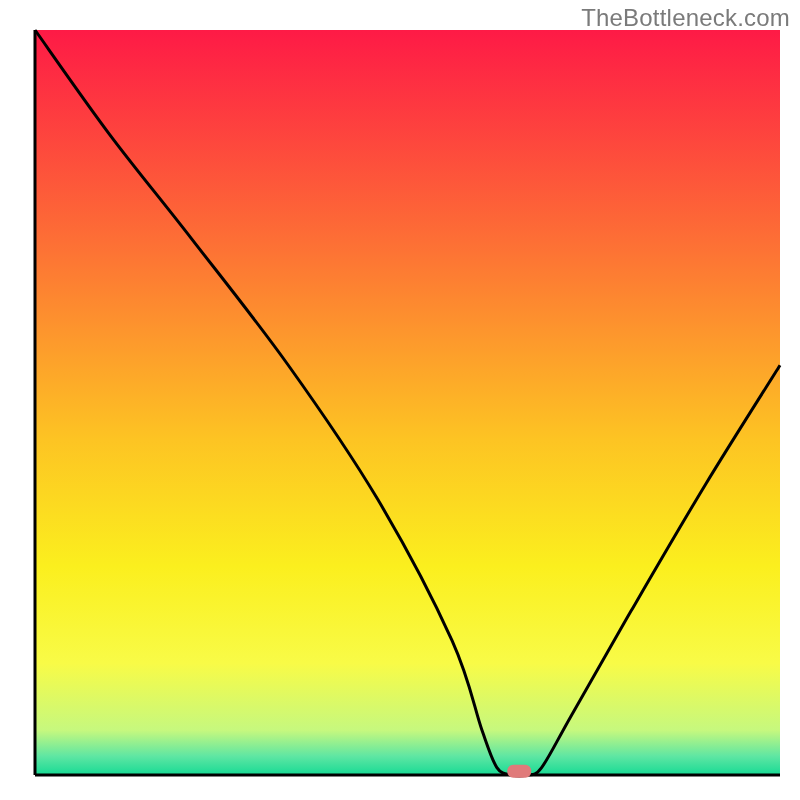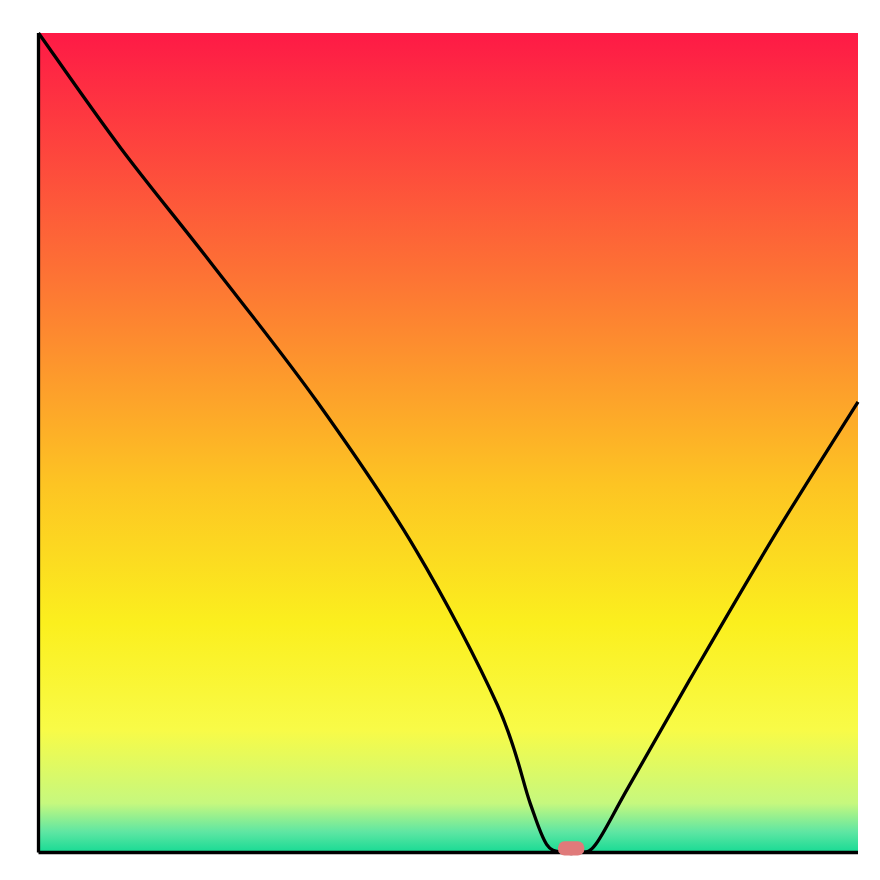--- a/index.html
+++ b/index.html
@@ -23,20 +23,21 @@
     font-size: 24px;
     font-weight: 500;
     letter-spacing: 0.2px;
   }
   svg { display: block; }
 </style>
 </head>
 <body>
 
 <div class="stage">
+  <div class="watermark">TheBottleneck.com</div>
 
   <svg width="800" height="800" viewBox="0 0 800 800">
     <defs>
       <linearGradient id="bg-grad" x1="0" y1="0" x2="0" y2="1">
           <stop offset="0%" stop-color="#fe1a46"></stop>
           <stop offset="30%" stop-color="#fd7434"></stop>
           <stop offset="55.00000000000001%" stop-color="#fdc423"></stop>
           <stop offset="72%" stop-color="#fbef1e"></stop>
           <stop offset="85%" stop-color="#f8fb47"></stop>
           <stop offset="94%" stop-color="#c6f87e"></stop>

